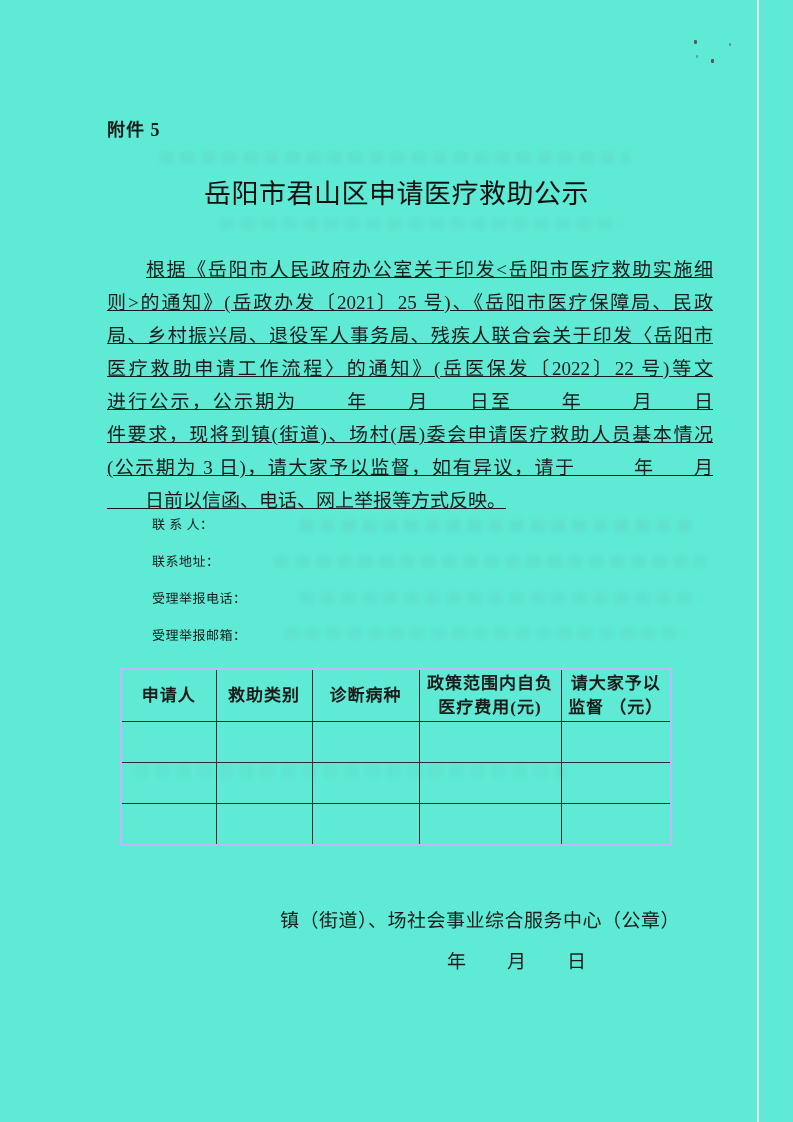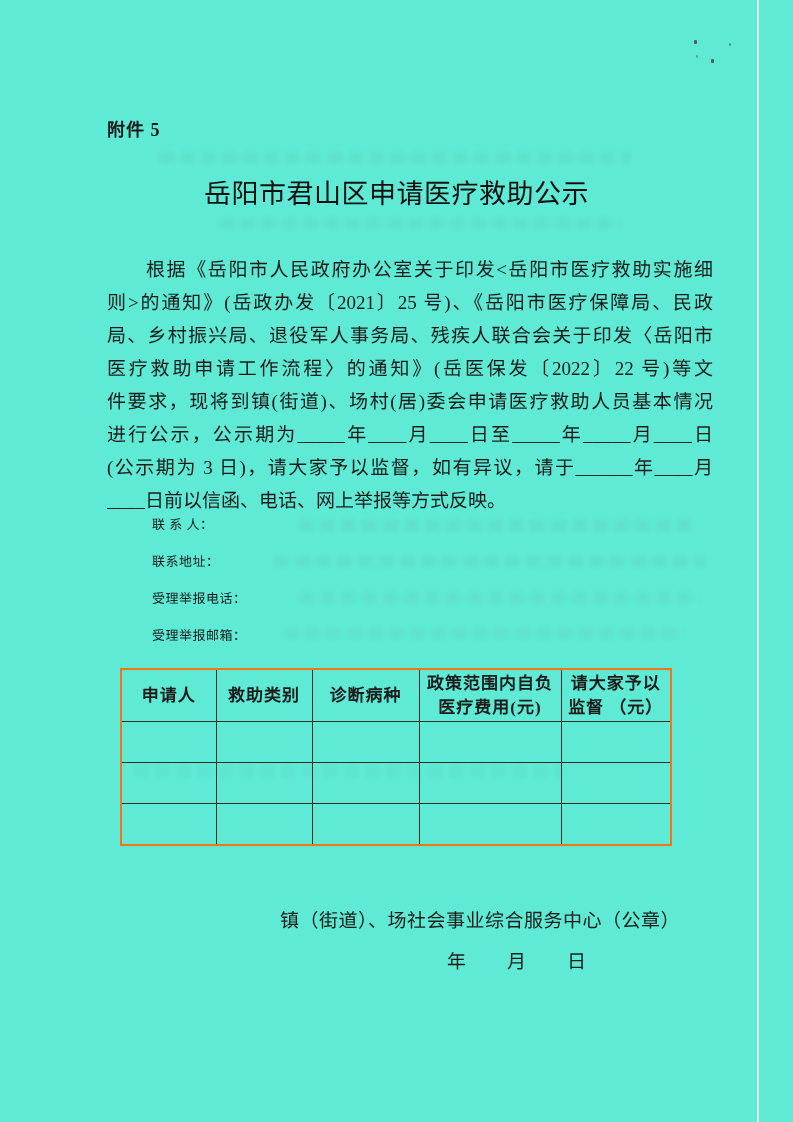--- a/index.html
+++ b/index.html
@@ -4,29 +4,29 @@
 <style>
   html,body{margin:0;padding:0;background:#ffffff;}
   #page{
     position:relative;width:793px;height:1122px;overflow:hidden;
     background:#5eead4;color:#1b1b1b;
     font-family:"Liberation Serif","DejaVu Serif",serif;
   }
   .attachment{position:absolute;left:107px;top:115px;font-size:18px;letter-spacing:1px;font-weight:600;}
   .doc-title{position:absolute;left:0;top:172px;width:100%;text-align:center;
     font-size:27px;font-weight:400;letter-spacing:.5px;color:#101010;}
-  .bodytext{position:absolute;left:107px;top:253px;width:606px;font-size:19px;line-height:33px;}
+  .bodytext{position:absolute;left:107px;top:253px;width:606px;font-size:19px;line-height:33px;text-decoration:underline;}
   .bline{text-align:justify;text-align-last:justify;height:33px;overflow:hidden;}
   .bline.noj{text-align:left;text-align-last:left;}
   .bline.indent{text-indent:39px;}
   .contacts{position:absolute;left:152px;top:506px;font-size:13px;}
   .contact-line{height:37px;line-height:37px;letter-spacing:.5px;}
   table.pub{
     position:absolute;left:120px;top:668px;border-collapse:collapse;table-layout:fixed;
-    border:2px solid #f97316;font-size:17px;
+    border:2px solid #c4b5fd;font-size:17px;
   }
   table.pub th,table.pub td{border:1.5px solid #2e2e2e;padding:0 4px;}
   table.pub th{font-weight:700;line-height:24px;letter-spacing:1px;height:51px;text-align:center;}
   table.pub td{height:40px;}
   .c1{width:95px;}.c2{width:96px;}.c3{width:107px;}.c4{width:142px;}.c5{width:110px;}
   .sign{position:absolute;right:113px;top:905px;font-size:19px;letter-spacing:.5px;}
   .dateline{position:absolute;left:447px;top:946px;font-size:19px;display:flex;gap:41px;}
   
   .smudge{position:absolute;height:11px;filter:blur(2px);opacity:.5;pointer-events:none;
     background:repeating-linear-gradient(90deg,rgba(110,110,125,.16) 0 13px,rgba(255,255,255,0) 13px 21px);}
@@ -52,22 +52,22 @@
   <div class="smudge" style="left:135px;top:766px;width:430px;opacity:.3;"></div>
 
   <div class="attachment">附件 5</div>
   <div class="doc-title">岳阳市君山区申请医疗救助公示</div>
 
   <div class="bodytext">
     <div class="bline indent">根据《岳阳市人民政府办公室关于印发&lt;岳阳市医疗救助实施细</div>
     <div class="bline">则&gt;的通知》(岳政办发〔2021〕25 号)、《岳阳市医疗保障局、民政</div>
     <div class="bline">局、乡村振兴局、退役军人事务局、残疾人联合会关于印发〈岳阳市</div>
     <div class="bline">医疗救助申请工作流程〉的通知》(岳医保发〔2022〕22 号)等文</div>
+    <div class="bline">进行公示，公示期为_____年____月____日至_____年_____月____日</div>
     <div class="bline">件要求，现将到镇(街道)、场村(居)委会申请医疗救助人员基本情况</div>
-    <div class="bline">进行公示，公示期为_____年____月____日至_____年_____月____日</div>
     <div class="bline">(公示期为 3 日)，请大家予以监督，如有异议，请于______年____月</div>
     <div class="bline noj">____日前以信函、电话、网上举报等方式反映。</div>
   </div>
 
   <div class="contacts">
     <div class="contact-line">联 系 人：</div>
     <div class="contact-line">联系地址：</div>
     <div class="contact-line">受理举报电话：</div>
     <div class="contact-line">受理举报邮箱：</div>
   </div>

